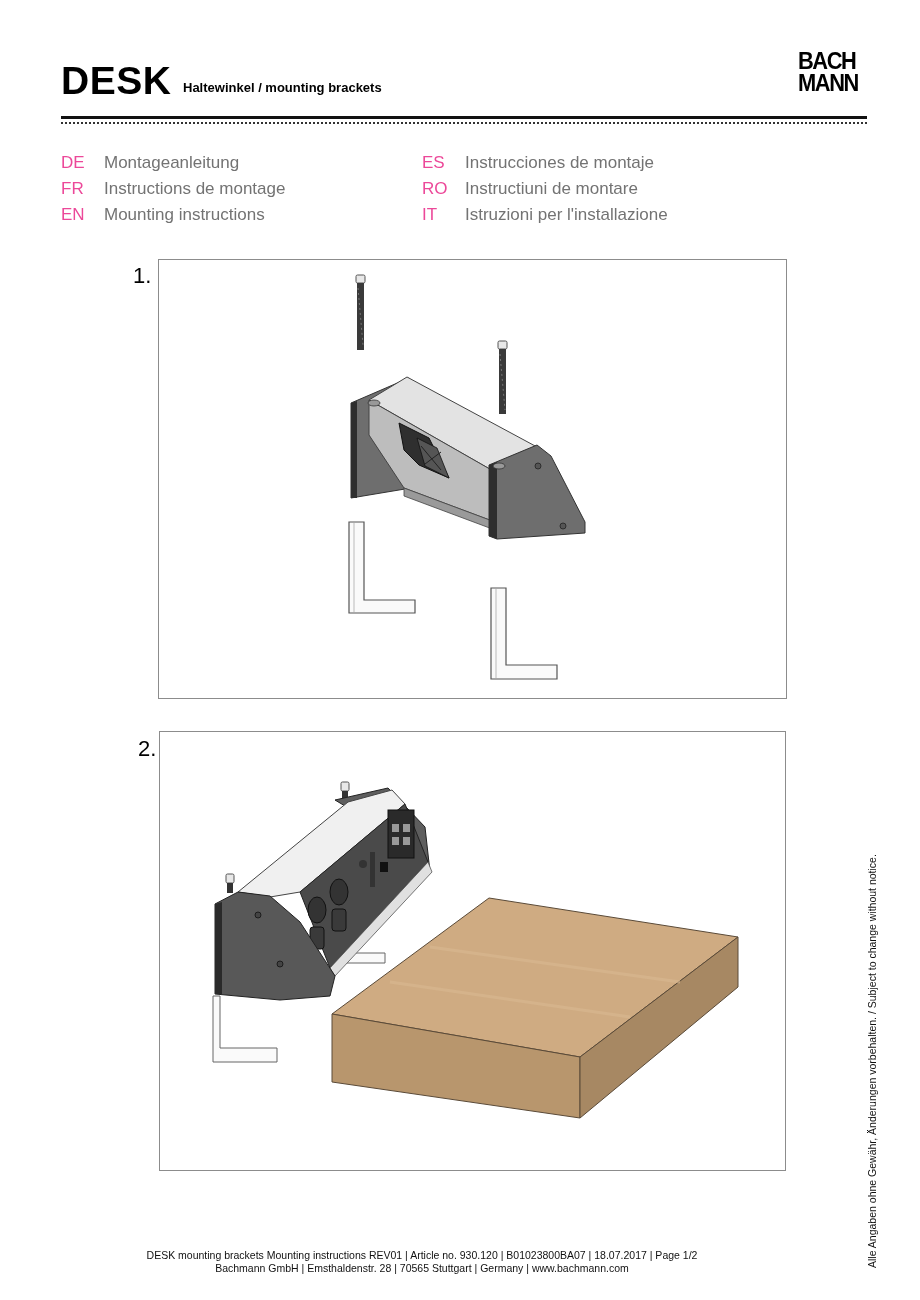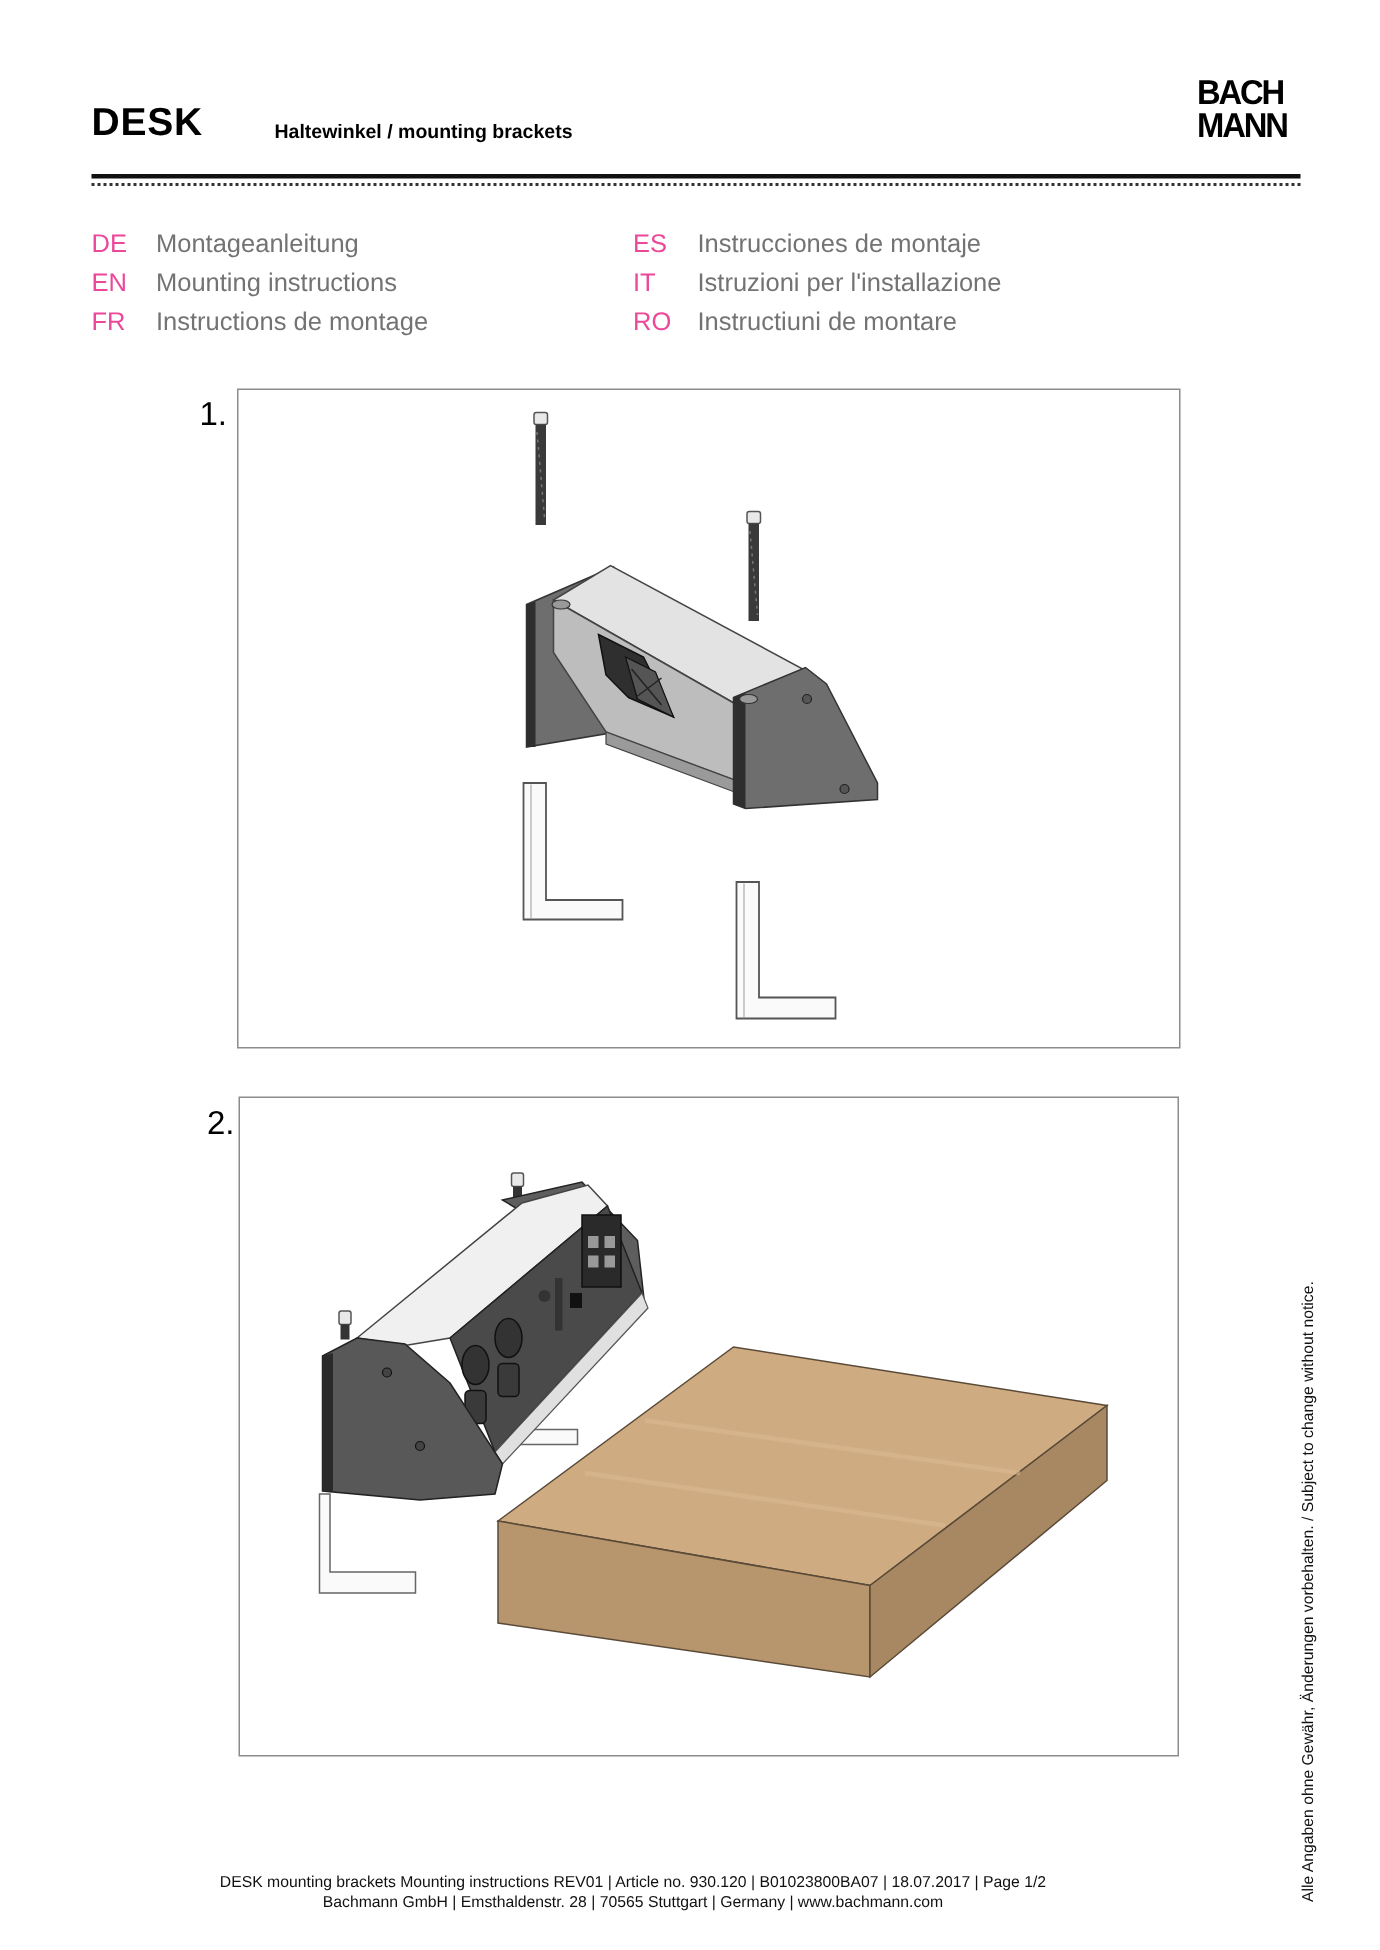--- a/index.html
+++ b/index.html
@@ -1,19 +1,19 @@
 <!DOCTYPE html>
 <html><head>
 <meta charset="utf-8">
 <style>
   html, body { margin:0; padding:0; background:#ffffff; }
   body { width:920px; height:1300px; position:relative; overflow:hidden;
          font-family:"Liberation Sans", sans-serif; color:#000; }
   .abs { position:absolute; }
-  .title-main { left:61px; top:58px; font-size:26px; font-weight:bold; letter-spacing:0.5px; line-height:46px; }
+  .title-main { left:61px; top:58px; font-size:39px; font-weight:bold; letter-spacing:0.5px; line-height:46px; }
   .title-sub { left:183px; top:78px; font-size:13px; font-weight:bold; line-height:20px; }
   .logo { left:798px; top:51px; width:72px; font-weight:bold; font-size:23px; line-height:21px;
           letter-spacing:-1.5px; transform:scaleX(0.95); transform-origin:left top; }
   .logo div { height:22px; }
   .rule-thick { left:61px; top:116px; width:806px; height:3px; background:#111; }
   .rule-dotted { left:61px; top:122px; width:806px; height:0; border-top:2px dotted #333; }
   .langs { top:150px; font-size:17px; line-height:26px; }
   .lang-row { display:flex; }
   .lang-code { width:43px; color:#ec4899; }
   .lang-text { color:#737373; }
@@ -35,40 +35,40 @@
 </div>
 <div class="abs rule-thick"></div>
 <div class="abs rule-dotted"></div>
 
 <div class="abs langs" style="left:61px;">
   <div class="lang-row">
     <span class="lang-code">DE</span>
     <span class="lang-text">Montageanleitung</span>
   </div>
   <div class="lang-row">
+    <span class="lang-code">FR</span>
+    <span class="lang-text">Instructions de montage</span>
+  </div>
+  <div class="lang-row">
     <span class="lang-code">EN</span>
     <span class="lang-text">Mounting instructions</span>
-  </div>
-  <div class="lang-row">
-    <span class="lang-code">FR</span>
-    <span class="lang-text">Instructions de montage</span>
   </div>
 </div>
 <div class="abs langs" style="left:422px;">
   <div class="lang-row">
     <span class="lang-code">ES</span>
     <span class="lang-text">Instrucciones de montaje</span>
   </div>
   <div class="lang-row">
+    <span class="lang-code">RO</span>
+    <span class="lang-text">Instructiuni de montare</span>
+  </div>
+  <div class="lang-row">
     <span class="lang-code">IT</span>
     <span class="lang-text">Istruzioni per l'installazione</span>
-  </div>
-  <div class="lang-row">
-    <span class="lang-code">RO</span>
-    <span class="lang-text">Instructiuni de montare</span>
   </div>
 </div>
 
 <div class="abs step-num" style="left:133px; top:264px;">1.</div>
 <div class="abs frame" style="left:158px; top:259px; width:627px; height:438px;">
   <svg width="627" height="438" viewBox="0 0 627 438">
 
     <g>
       <rect x="197" y="15" width="9" height="8" rx="1.5" fill="#e8e8e8" stroke="#555" stroke-width="1"></rect>
       <rect x="198" y="23" width="7" height="67" fill="#3a3a3a"></rect>

